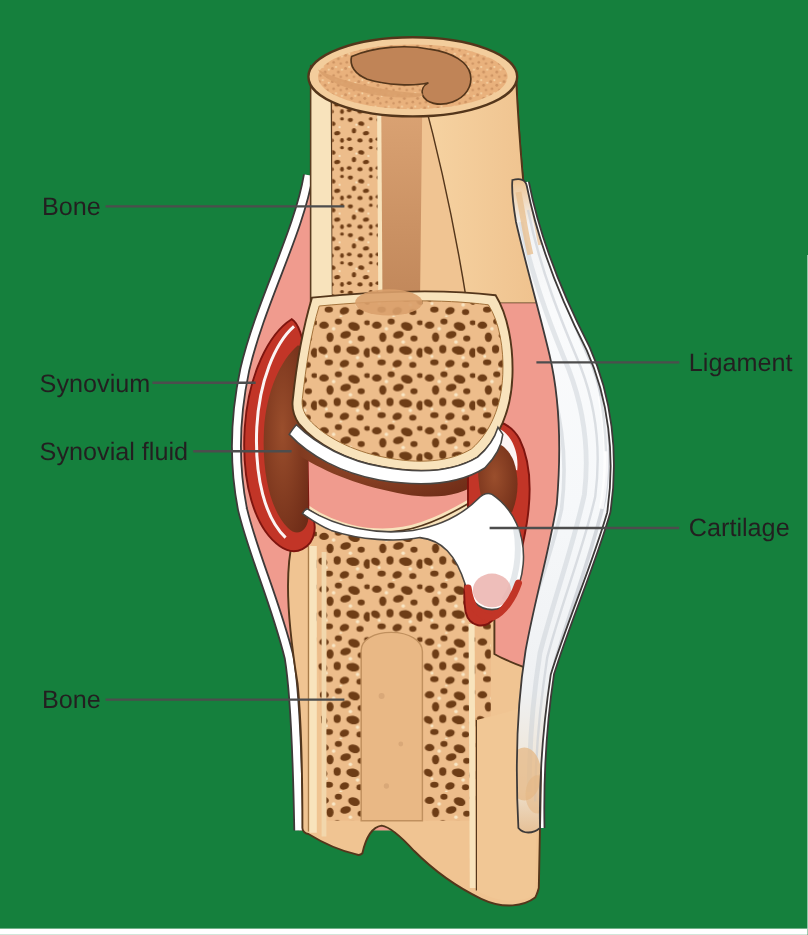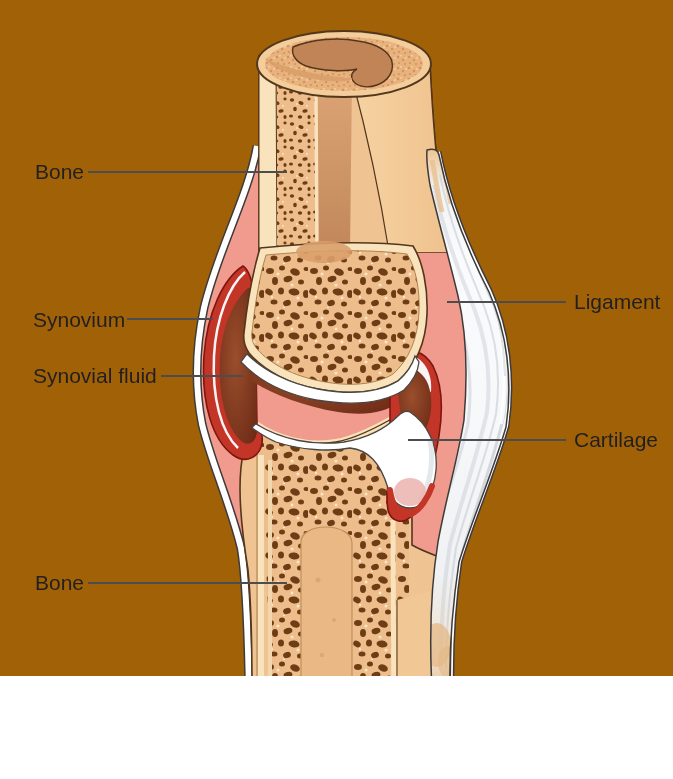--- a/index.html
+++ b/index.html
@@ -4,21 +4,21 @@
 <style>
   :root{
     --label-text:#231f20; --leader-line:#4d4d4d; --outline:#3e3a39; --bone-outline:#54361b;
     --shaft-tan:#f0c492; --shaft-light:#f6d4a4; --cortical-cream:#f8e3bc; --cut-surface:#e9b17c;
     --spongy-base:#edbd8b; --spongy-pore:#6e3d16; --marrow-top:#c08457; --marrow-lower:#e9b885;
     --capsule-pink:#f09b8e; --synovium-red:#c23527; --synovium-outline:#7e150f;
     --fluid-dark:#6c2a16; --fluid-light:#9a4e2c; --cartilage-white:#ffffff; --cartilage-shadow:#d9dee3;
     --ligament-white:#f4f6f7; --ligament-streak:#c6cbd2;
   }
   html,body{margin:0;padding:0;background:#fff;}
-  .stage{position:relative;width:673px;height:676px;background:#a16207;overflow:hidden;
+  .stage{position:relative;width:673px;height:774px;background:#15803d;overflow:hidden;
          font-family:"Liberation Sans", sans-serif;}
   svg{position:absolute;left:0;top:0;}
   .lbl-text{font-family:"Liberation Sans",sans-serif;font-size:21px;fill:var(--label-text);}
   .lbl-line{stroke:var(--leader-line);stroke-width:2;}
   .pat-spongy-bg{fill:var(--spongy-base);}
   .pat-pore{fill:var(--spongy-pore);}
   .pat-speck{fill:#f9e7c6;}
   .pat-stip-bg{fill:var(--cut-surface);}
   .pat-dot{fill:#ce9463;}
   .pat-dot-lt{fill:#f4d2a3;}

